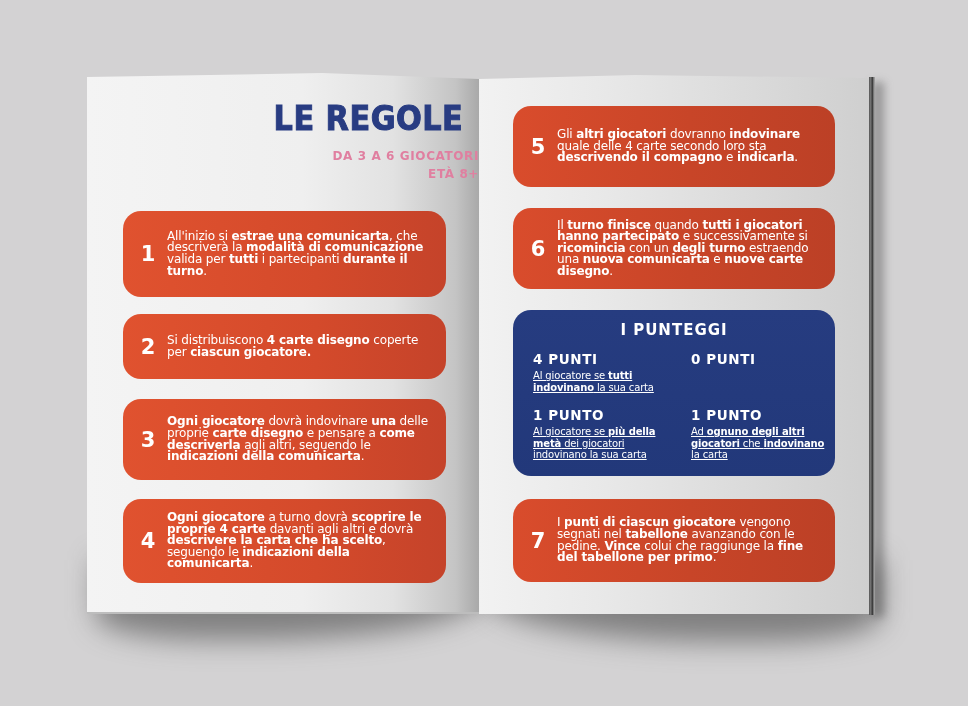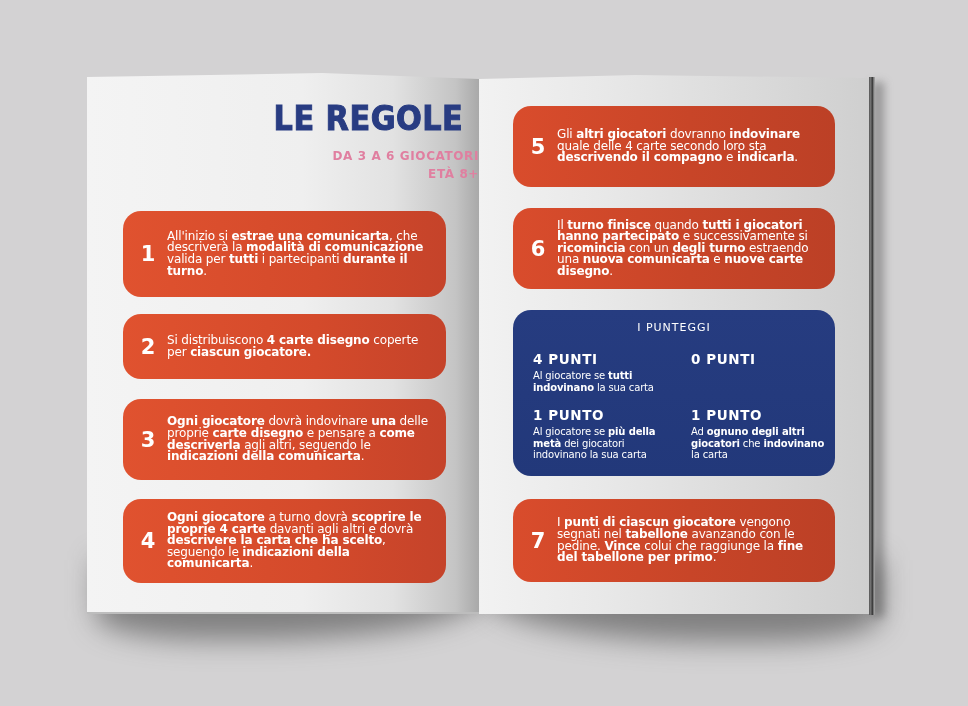--- a/index.html
+++ b/index.html
@@ -81,30 +81,30 @@
     padding-right: 10px; letter-spacing: -0.15px;
   }
   .card .txt b { font-weight: bold; }
   .scores {
     position: absolute; left: 34px; top: 237px; width: 322px; height: 166px;
     background: linear-gradient(180deg, #263c80 0%, #22387a 100%);
     border-radius: 18px; color: #fff;
   }
   .scores-title {
     position: absolute; top: 11px; left: 0; width: 100%; text-align: center;
-    font-weight: normal; font-size: 11px; letter-spacing: 1px;
+    font-weight: bold; font-size: 15px; letter-spacing: 1px;
   }
   .score {
     position: absolute; width: 140px;
   }
   .score .h {
     font-weight: bold; font-size: 13.5px; letter-spacing: 0.6px; line-height: 16px;
   }
   .score .d {
-    font-size: 10px; line-height: 11.5px; margin-top: 3px; letter-spacing: -0.15px;
+    font-size: 10px; line-height: 11.5px; margin-top: 3px; letter-spacing: -0.15px; text-decoration: underline;
   }
 </style>
 </head>
 <body>
 
 <div class="shadow-left"></div>
 <div class="shadow-right"></div>
 <div class="edge-shadow"></div>
 
 <div class="page page-left left">

